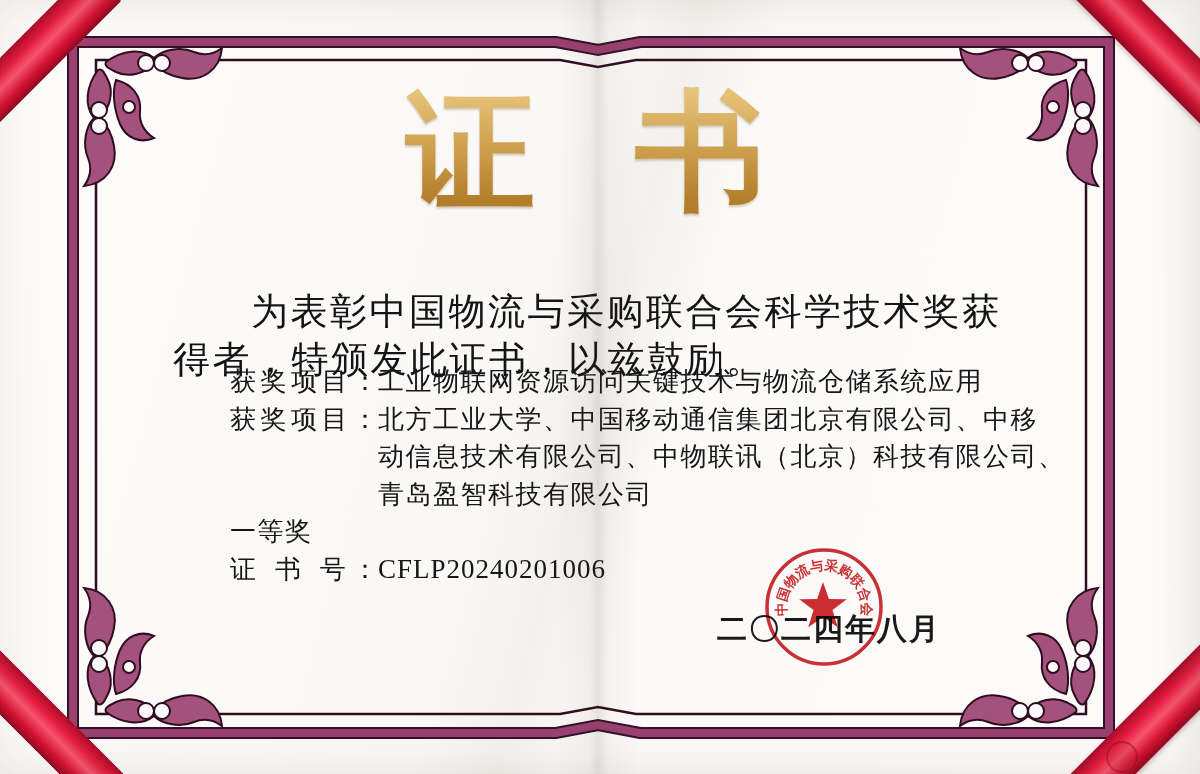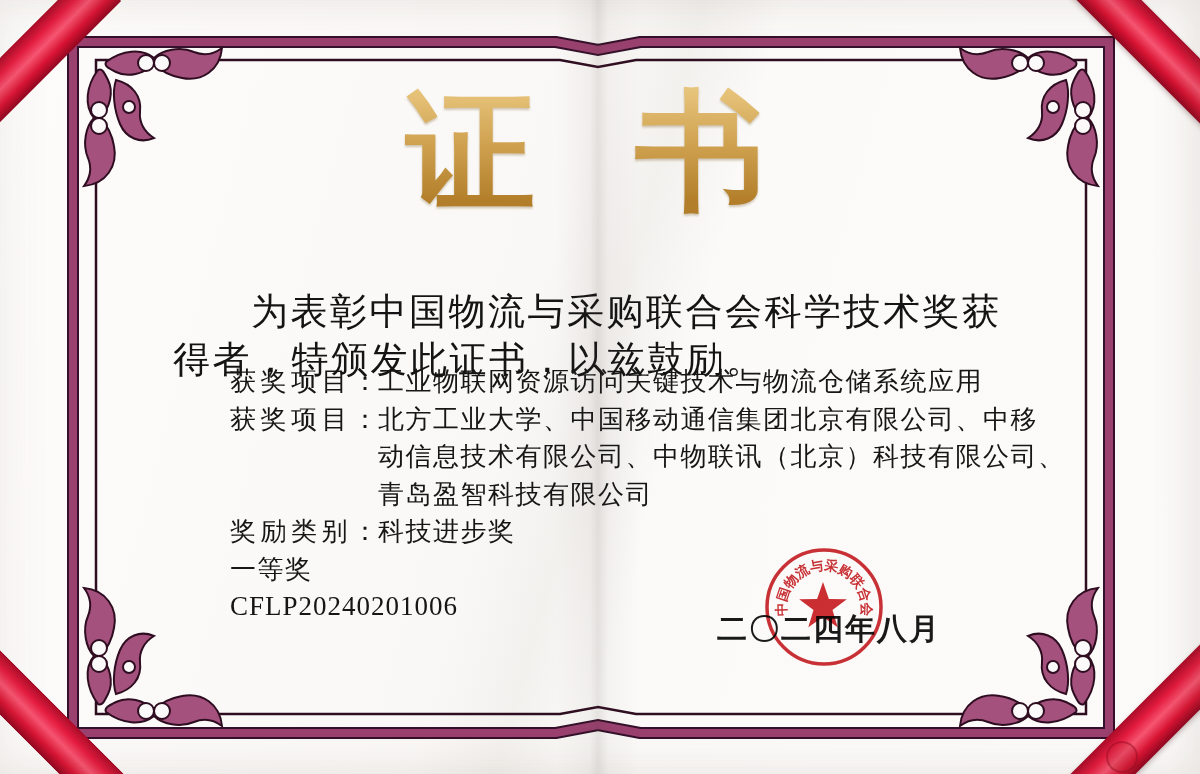--- a/index.html
+++ b/index.html
@@ -98,27 +98,24 @@
     </div>
     <div class="frow">
       <span class="flabel">获奖项目：</span>
       <span class="fvalue">
         <div>北方工业大学、中国移动通信集团北京有限公司、中移</div>
         <div>动信息技术有限公司、中物联讯（北京）科技有限公司、</div>
         <div>青岛盈智科技有限公司</div>
       </span>
     </div>
     <div class="frow">
-      <span class="flabel">奖励类别：</span>
-      <span class="fvalue">科技进步奖</span>
-    </div>
-    <div class="frow">
       <span class="fvalue">一等奖</span>
     </div>
     <div class="frow">
+      <span class="flabel">证 书 号：</span>
       <span class="fvalue cert-no">CFLP20240201006</span>
     </div>
   </div>
 
   <div class="date">二〇二四年八月</div>
 
   <svg class="seal" viewBox="0 0 144 144">
     <circle cx="72" cy="72" r="57" fill="none" stroke="#c8262b" stroke-width="3.5"></circle>
     <path id="sealArc" d="M35.3,82.8 A38,38 0 1 1 108.7,82.8" fill="none"></path>
     <text font-size="13.5" font-weight="600" fill="#c8262b" font-family="Liberation Serif, serif">

